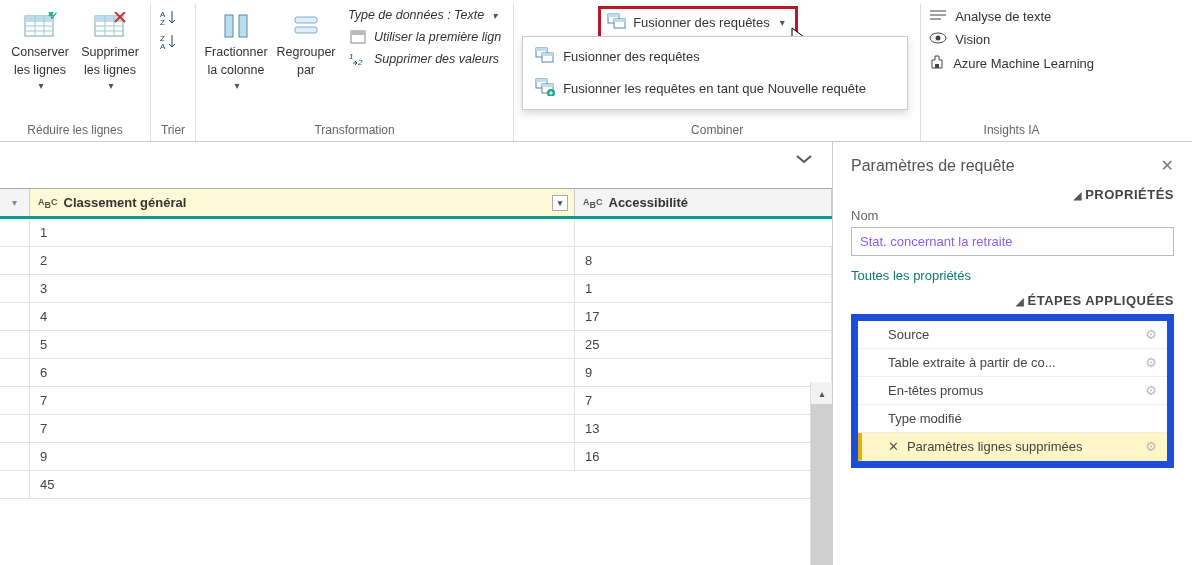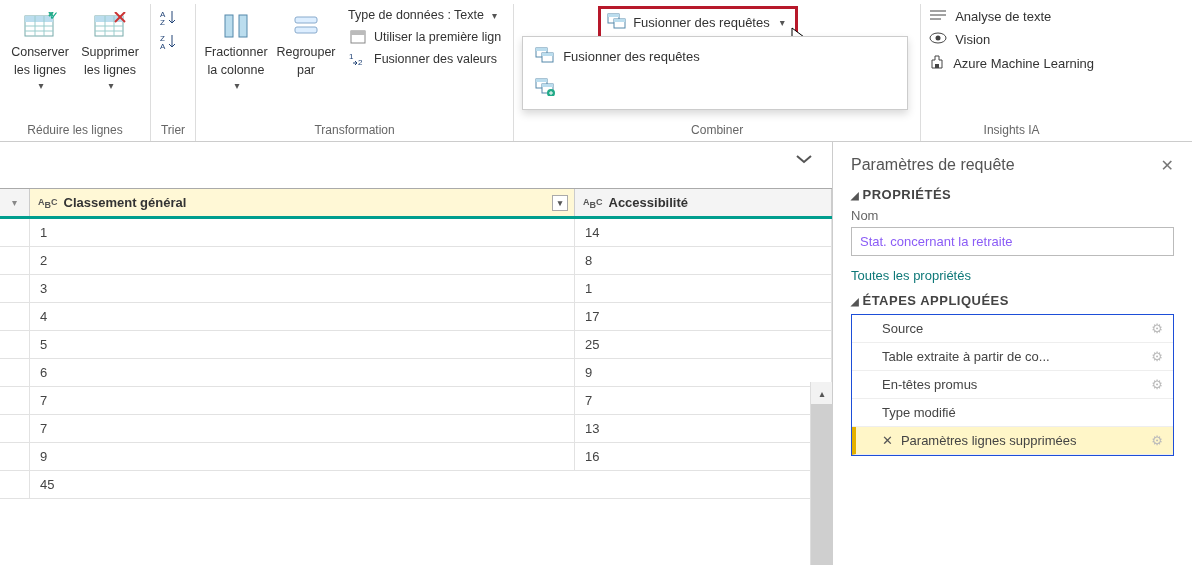--- a/index.html
+++ b/index.html
@@ -70,20 +70,21 @@
   .sort-item {
     width:20px; height:20px; display:flex; align-items:center; justify-content:center;
     cursor:pointer;
   }
   .transform-stack {
     display:flex; flex-direction:column; gap:4px; padding-top:2px;
   }
   .transform-item {
     display:flex; align-items:center; gap:6px; cursor:pointer; font-size:12.5px;
     padding:2px 4px;
+    font-style:italic;
   }
   .transform-item .icon-slot { width:20px; display:flex; justify-content:center; }
   
   .combine-wrap { position: relative; width:390px;text-align:center; }
   .merge-btn {
     position:absolute; top:2px; left:76px;
     display:flex; align-items:center; gap:6px;
     border:3px solid #B7182A;
     padding:4px 10px 4px 6px;
     font-size:13px;
@@ -159,35 +160,35 @@
     width:22px; height:22px; display:flex; align-items:center; justify-content:center;
     color:#555; font-size:10px; cursor:pointer;
   }
   .vscroll .track { width:22px; height:calc(100% - 22px); background:#cfcfcf; }
 
   
   .settings {
     width:360px; border-left:1px solid #ccc; padding:14px 18px 0 18px;
     font-size:13px;
   }
-  .settings-title { font-size:16px; color:#555; margin-bottom:12px; display:flex; justify-content:space-between; align-items:flex-start;}
+  .settings-title { font-size:16px; color:#555; margin-bottom:12px; display:flex; justify-content:space-between; align-items:center;}
   .settings-close { font-size:16px; color:#777; cursor:pointer; }
   .sect-head {
     font-size:13px; font-weight:600; letter-spacing:.5px;
-    color:#444; margin:10px 0 6px 0; cursor:pointer;
+    color:#444; margin:10px 0 6px 0; cursor:pointer;text-align:right;
   }
   .sect-head::before { content:"◢ "; font-size:10px; color:#555; }
   .field-label { color:#666; margin:6px 0 4px 0; }
   .text-input {
     width:100%; border:1px solid #bbb; padding:6px 8px; font-size:13px;
     font-family:inherit; color:#8b5cf6;
   }
   .link { color:#0E7878; cursor:pointer; margin-top:12px; display:inline-block;}
   .steps {
-    border:1px solid #1d4ed8; margin-top:6px;
+    border:7px solid #1d4ed8; margin-top:6px;
   }
   .step {
     display:flex; align-items:center; justify-content:space-between;
     padding:6px 10px 6px 30px; border-bottom:1px solid #eee;
     font-size:13px; color:#444; cursor:pointer;
   }
   .step .gear { color:#bbb; font-size:13px; }
   .step.selected {
     background:#FFF6C8;
     border-left:4px solid #E3B000;
@@ -297,21 +298,21 @@
           <span>Utiliser la première lign</span>
         </div>
         <div class="transform-item">
           <span class="icon-slot">
             <svg width="18" height="14">
                 <text x="0" y="7" font-size="8" fill="#247">1</text>
                 <text x="9" y="13" font-size="8" fill="#247">2</text>
                 <path d="M4 11 h4 m-2 -2 l2 2 l-2 2" stroke="#247" fill="none"></path>
               </svg>
           </span>
-          <span>Fusionner des valeurs</span>
+          <span>Supprimer des valeurs</span>
         </div>
       </div>
     </div>
     <div class="ribbon-group-label">Transformation</div>
   </div>
 
   <div class="ribbon-group" style="border-right:1px solid #ddd;">
     <div class="ribbon-group-body combine-wrap">
       <div class="merge-btn">
         <span>
@@ -346,20 +347,21 @@
           <span>
             <svg width="20" height="18">
                 <rect x="1" y="1" width="11" height="9" fill="#fff" stroke="#58a"></rect>
                 <rect x="1" y="1" width="11" height="3" fill="#bde"></rect>
                 <rect x="7" y="6" width="11" height="9" fill="#fff" stroke="#58a"></rect>
                 <rect x="7" y="6" width="11" height="3" fill="#bde"></rect>
                 <circle cx="16" cy="15" r="4" fill="#2a8"></circle>
                 <path d="M16 13 v4 M14 15 h4" stroke="#fff"></path>
               </svg>
           </span>
+          <span>Fusionner les requêtes en tant que Nouvelle requête</span>
         </div>
       </div>
     </div>
     <div class="ribbon-group-label">Combiner</div>
   </div>
 
   <div class="ribbon-group" style="border-right:none;align-items:center;">
     <div class="ribbon-group-body">
       <div class="insights-stack">
         <div class="insights-item">
@@ -415,21 +417,20 @@
         </div>
         <div class="col-head col2">
           <span class="type-tag"><span style="font-size:9px">A</span><span style="font-size:9px;vertical-align:sub">B</span><span style="font-size:9px">C</span></span>
           <span style="font-weight:600">Accessibilité</span>
         </div>
       </div>
       <div class="grid-body" id="grid-body">
           <div class="grid-row">
             <div class="row-handle"></div>
             <div class="cell col1">1</div>
-            <div class="cell col2">14</div>
           </div>
           <div class="grid-row">
             <div class="row-handle"></div>
             <div class="cell col1">2</div>
             <div class="cell col2">8</div>
           </div>
           <div class="grid-row">
             <div class="row-handle"></div>
             <div class="cell col1">3</div>
             <div class="cell col2">1</div>

